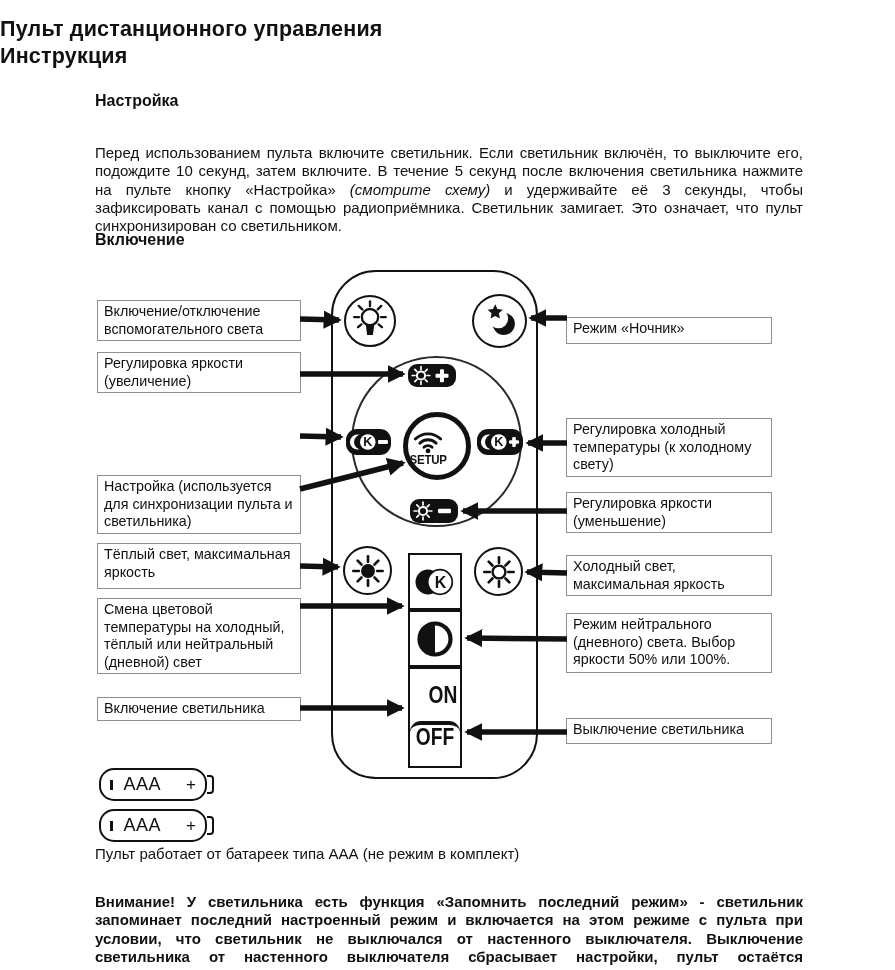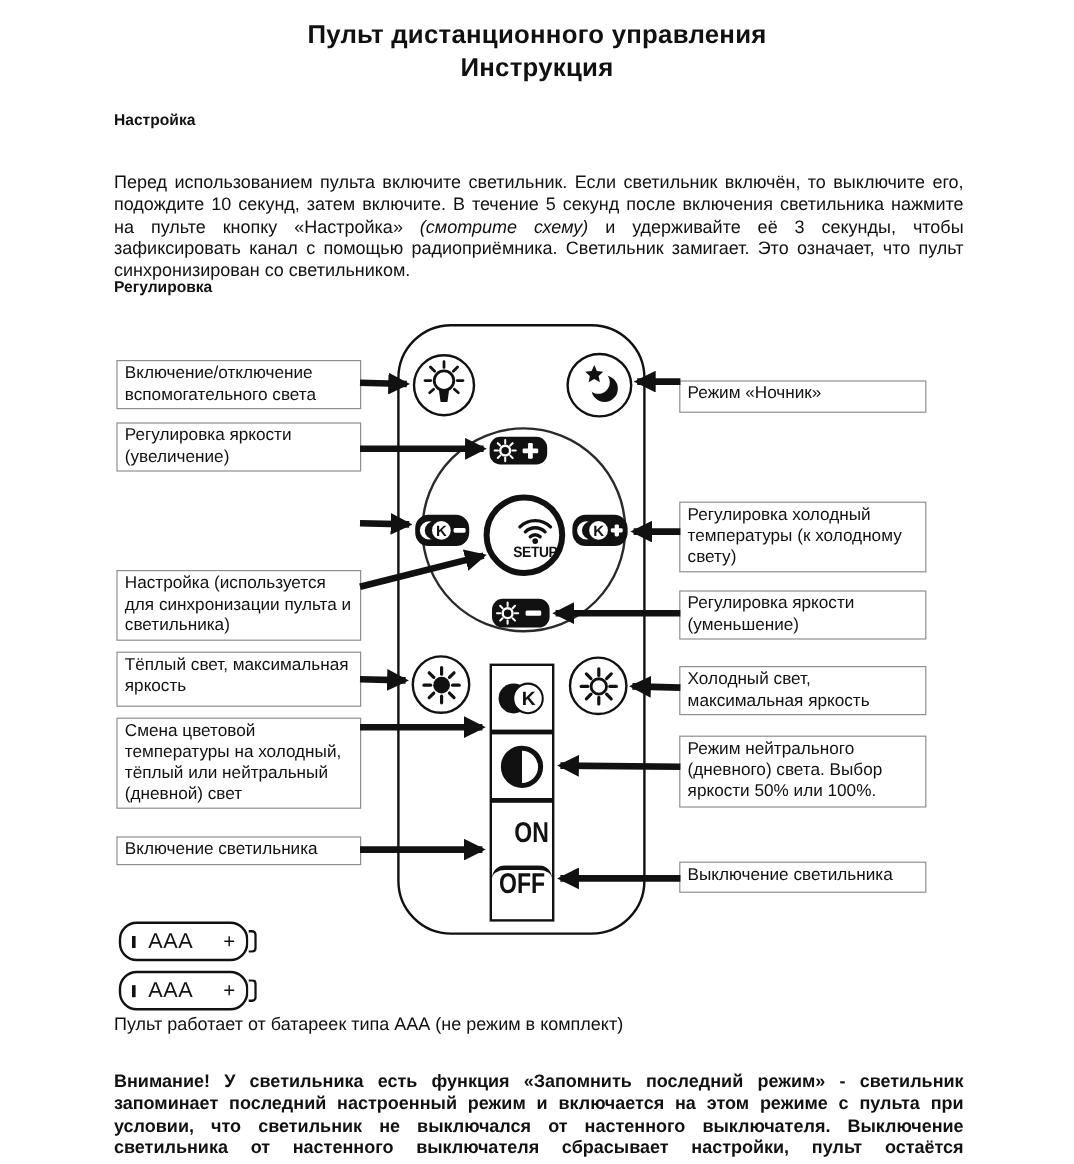--- a/index.html
+++ b/index.html
@@ -1,24 +1,24 @@
 <!DOCTYPE html>
 <html><head>
 <meta charset="utf-8">
 <style>
   html,body{margin:0;padding:0;background:#e8e8e8;}
   .page{
     position:relative;width:895px;height:970px;background:#ffffff;
     font-family:"Liberation Sans",sans-serif;color:#111;overflow:hidden;
   }
   .title{
-    position:absolute;left:0;top:16px;width:100%;text-align:center;
+    position:absolute;left:0;top:16px;width:100%;
     font-weight:bold;font-size:21.5px;line-height:27px;letter-spacing:.2px;
   }
-  .sect-h{position:absolute;left:95px;font-weight:bold;font-size:13px;}
+  .sect-h{position:absolute;left:95px;font-weight:bold;font-size:16px;}
   #h-setup{top:92px;}
   #h-control{top:231px;}
   .para{
     position:absolute;left:95px;width:708px;font-size:15px;line-height:18.3px;
     text-align:justify;
   }
   #para-setup{top:129px;}
   #para-warning{top:878px;font-weight:bold;}
   
   .callout{
@@ -55,21 +55,21 @@
     position:absolute;background:#111;border-radius:9px;display:flex;
     align-items:center;justify-content:center;z-index:2;
   }
   #btn-bplus{left:408px;top:364px;width:48px;height:23px;}
   #btn-kminus{left:346px;top:429px;width:45px;height:26px;border-radius:11px;}
   #btn-kplus{left:477px;top:429px;width:46px;height:26px;border-radius:11px;}
   #btn-bminus{left:410px;top:499px;width:48px;height:24px;}
   .setup-btn{
     position:absolute;left:403px;top:412px;width:58px;height:58px;
     border:5px solid #111;border-radius:50%;background:#fff;z-index:2;
-    display:flex;flex-direction:column;align-items:flex-end;justify-content:center;
+    display:flex;flex-direction:column;align-items:flex-start;justify-content:center;
   }
   .setup-label{font-weight:bold;font-size:12.5px;transform:scaleX(.92);margin-top:-1px;letter-spacing:-.3px;}
   .strip{
     position:absolute;left:408px;top:553px;width:54px;height:215px;
     border:2px solid #111;background:#fff;box-sizing:border-box;
     display:flex;flex-direction:column;z-index:2;
   }
   .cell{display:flex;align-items:center;justify-content:center;box-sizing:border-box;}
   #cell-k{height:53px;}
   #cell-half{height:57px;border-top:4px solid #111;}
@@ -99,21 +99,21 @@
 
   <div class="title">
     <div>Пульт дистанционного управления</div>
     <div>Инструкция</div>
   </div>
 
   <div class="sect-h" id="h-setup">Настройка</div>
 
   <p class="para" id="para-setup"><span>Перед использованием пульта включите светильник. Если светильник включён, то выключите его, подождите 10 секунд, затем включите. В течение 5 секунд после включения светильника нажмите на пульте кнопку «Настройка» </span><i>(смотрите схему)</i><span> и удерживайте её 3 секунды, чтобы зафиксировать канал с помощью радиоприёмника. Светильник замигает. Это означает, что пульт синхронизирован со светильником.</span></p>
 
-  <div class="sect-h" id="h-control">Регулировка</div>
+  <div class="sect-h" id="h-control">Включение</div>
 
   <div class="callout cl" id="cL1">Включение/отключение вспомогательного света</div>
   <div class="callout cl" id="cL2">Регулировка яркости (увеличение)</div>
   <div class="callout cl" id="cL4">Настройка (используется для синхронизации пульта и светильника)</div>
   <div class="callout cl" id="cL5">Тёплый свет, максимальная яркость</div>
   <div class="callout cl" id="cL6">Смена цветовой температуры на холодный, тёплый или нейтральный (дневной) свет</div>
   <div class="callout cl" id="cL7">Включение светильника</div>
 
   <div class="callout cr" id="cR1">Режим «Ночник»</div>
   <div class="callout cr" id="cR2">Регулировка холодный температуры (к холодному свету)</div>

